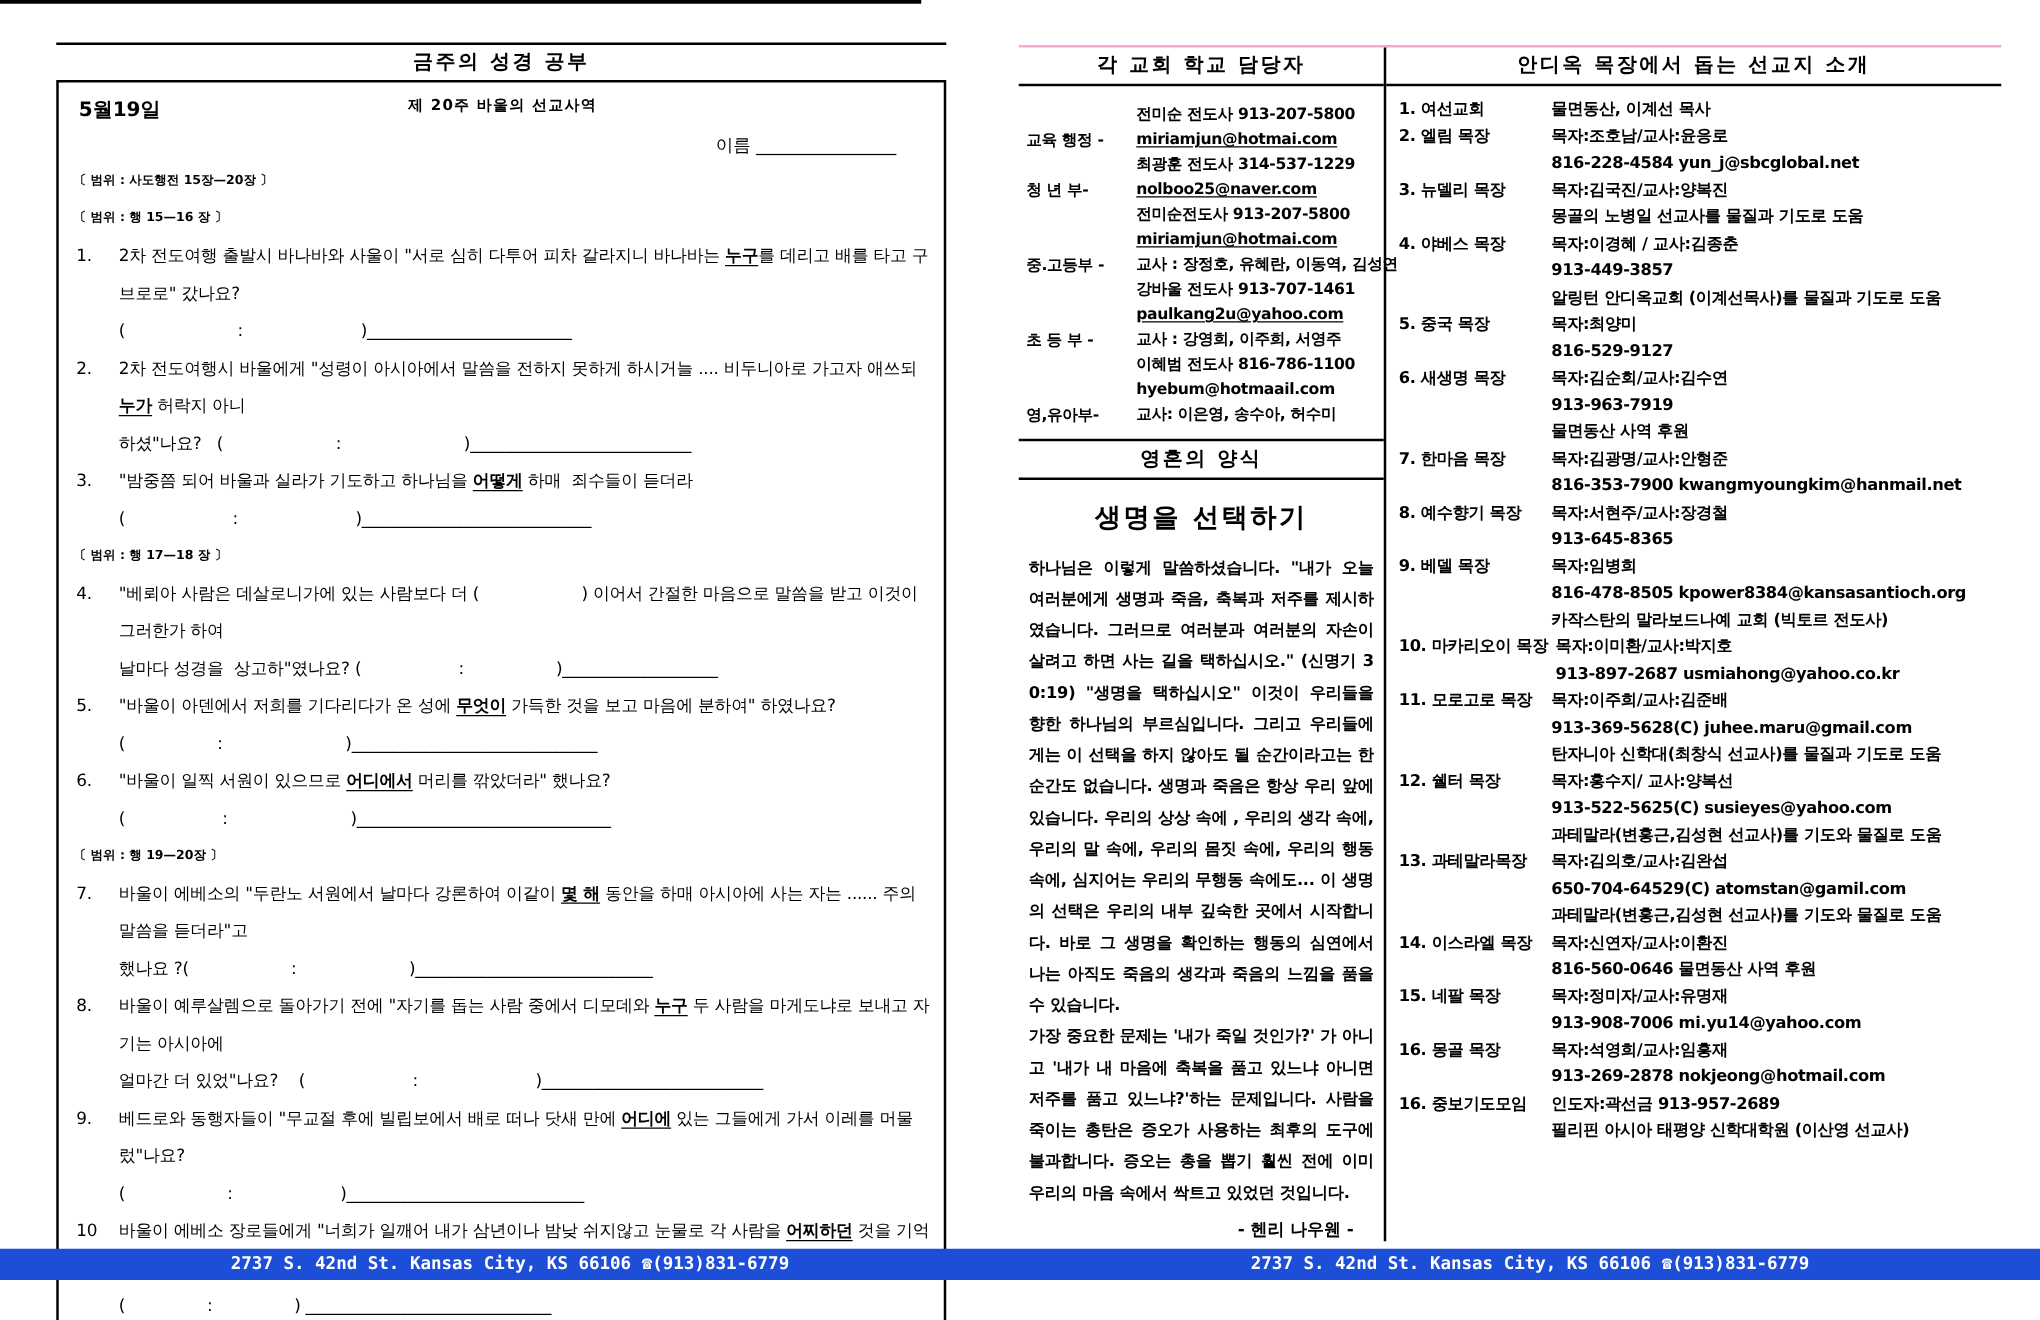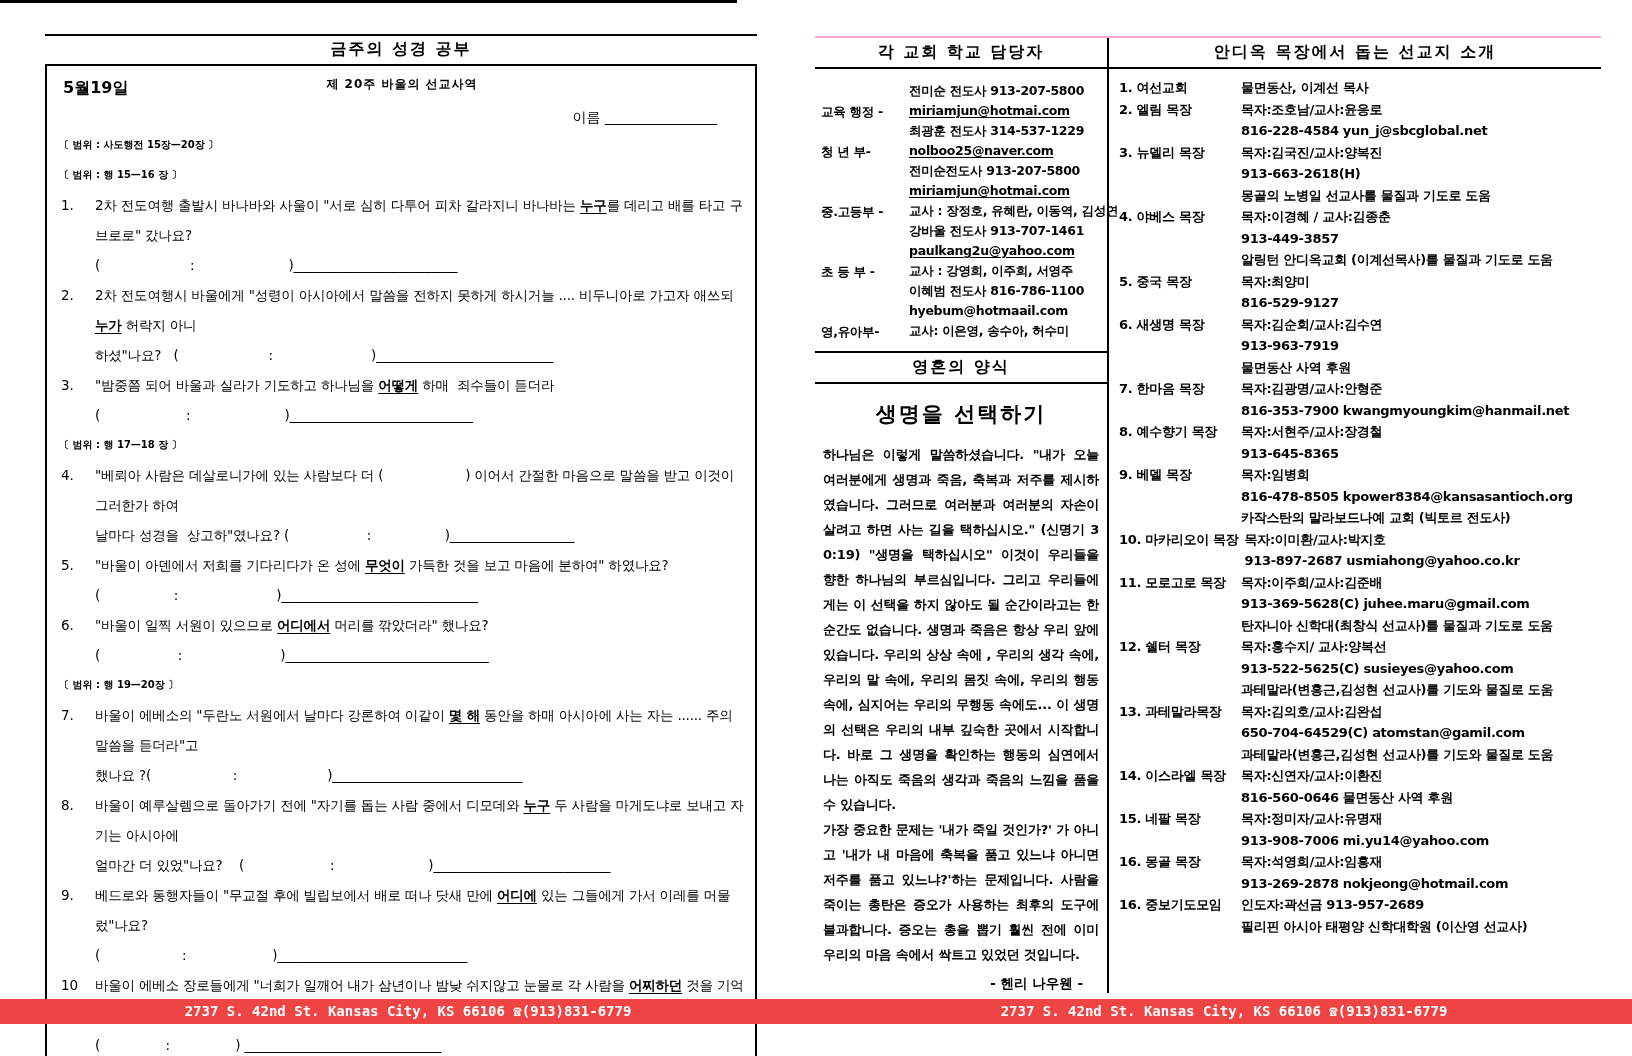--- a/index.html
+++ b/index.html
@@ -44,21 +44,21 @@
            font-weight:bold;letter-spacing:-0.2px;}
   .essay-attr{text-align:right;font-weight:bold;font-size:13.5px;padding:8px 16px 0 0;}
 
   .missions{padding:8px 0 0 10px;font-weight:bold;font-size:13px;letter-spacing:-0.3px;}
   .mitem{display:flex;}
   .mname{min-width:116px;white-space:nowrap;padding-right:6px;line-height:21.5px;flex-shrink:0;}
   .mlines{flex:1;}
   .mline{line-height:21.5px;white-space:nowrap;}
 
   
-  .footer{position:absolute;left:0;top:999px;width:1632px;height:25px;background:#ef4444;
+  .footer{position:absolute;left:0;top:999px;width:1632px;height:25px;background:#1d4ed8;
           color:#fff;display:flex;}
   .footer div{width:50%;text-align:center;font-family:"DejaVu Sans Mono",monospace;
               font-size:14px;font-weight:bold;line-height:25px;}
 </style>
 </head>
 <body>
 
 <div class="top-edge"></div>
 
 <div class="left-page">
@@ -200,21 +200,20 @@
             <div class="mname">2. 엘림 목장</div>
             <div class="mlines">
               <div class="mline">목자:조호남/교사:윤응로</div>
               <div class="mline">816-228-4584 yun_j@sbcglobal.net</div>
             </div>
           </div>
           <div class="mitem">
             <div class="mname">3. 뉴델리 목장</div>
             <div class="mlines">
               <div class="mline">목자:김국진/교사:양복진</div>
-              <div class="mline">913-663-2618(H)</div>
               <div class="mline">몽골의 노병일 선교사를 물질과 기도로 도움</div>
             </div>
           </div>
           <div class="mitem">
             <div class="mname">4. 야베스 목장</div>
             <div class="mlines">
               <div class="mline">목자:이경혜 / 교사:김종춘</div>
               <div class="mline">913-449-3857</div>
               <div class="mline">알링턴 안디옥교회 (이계선목사)를 물질과 기도로 도움</div>
             </div>

